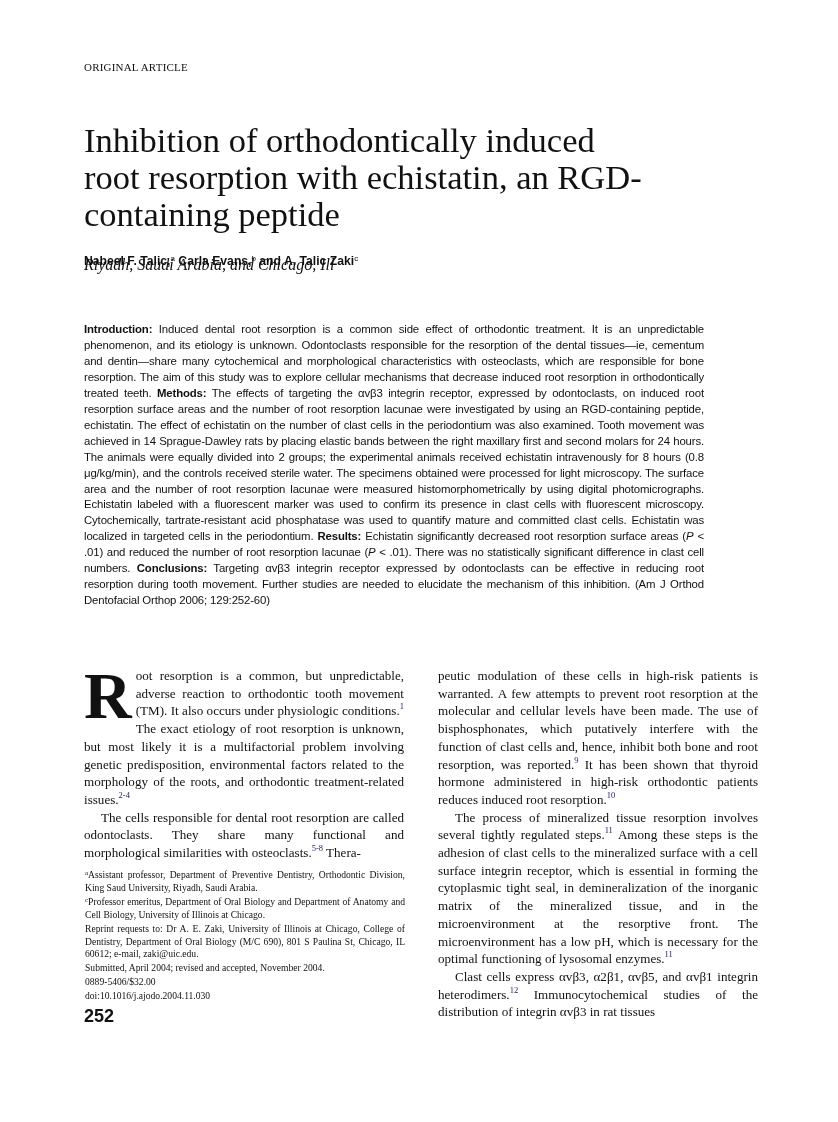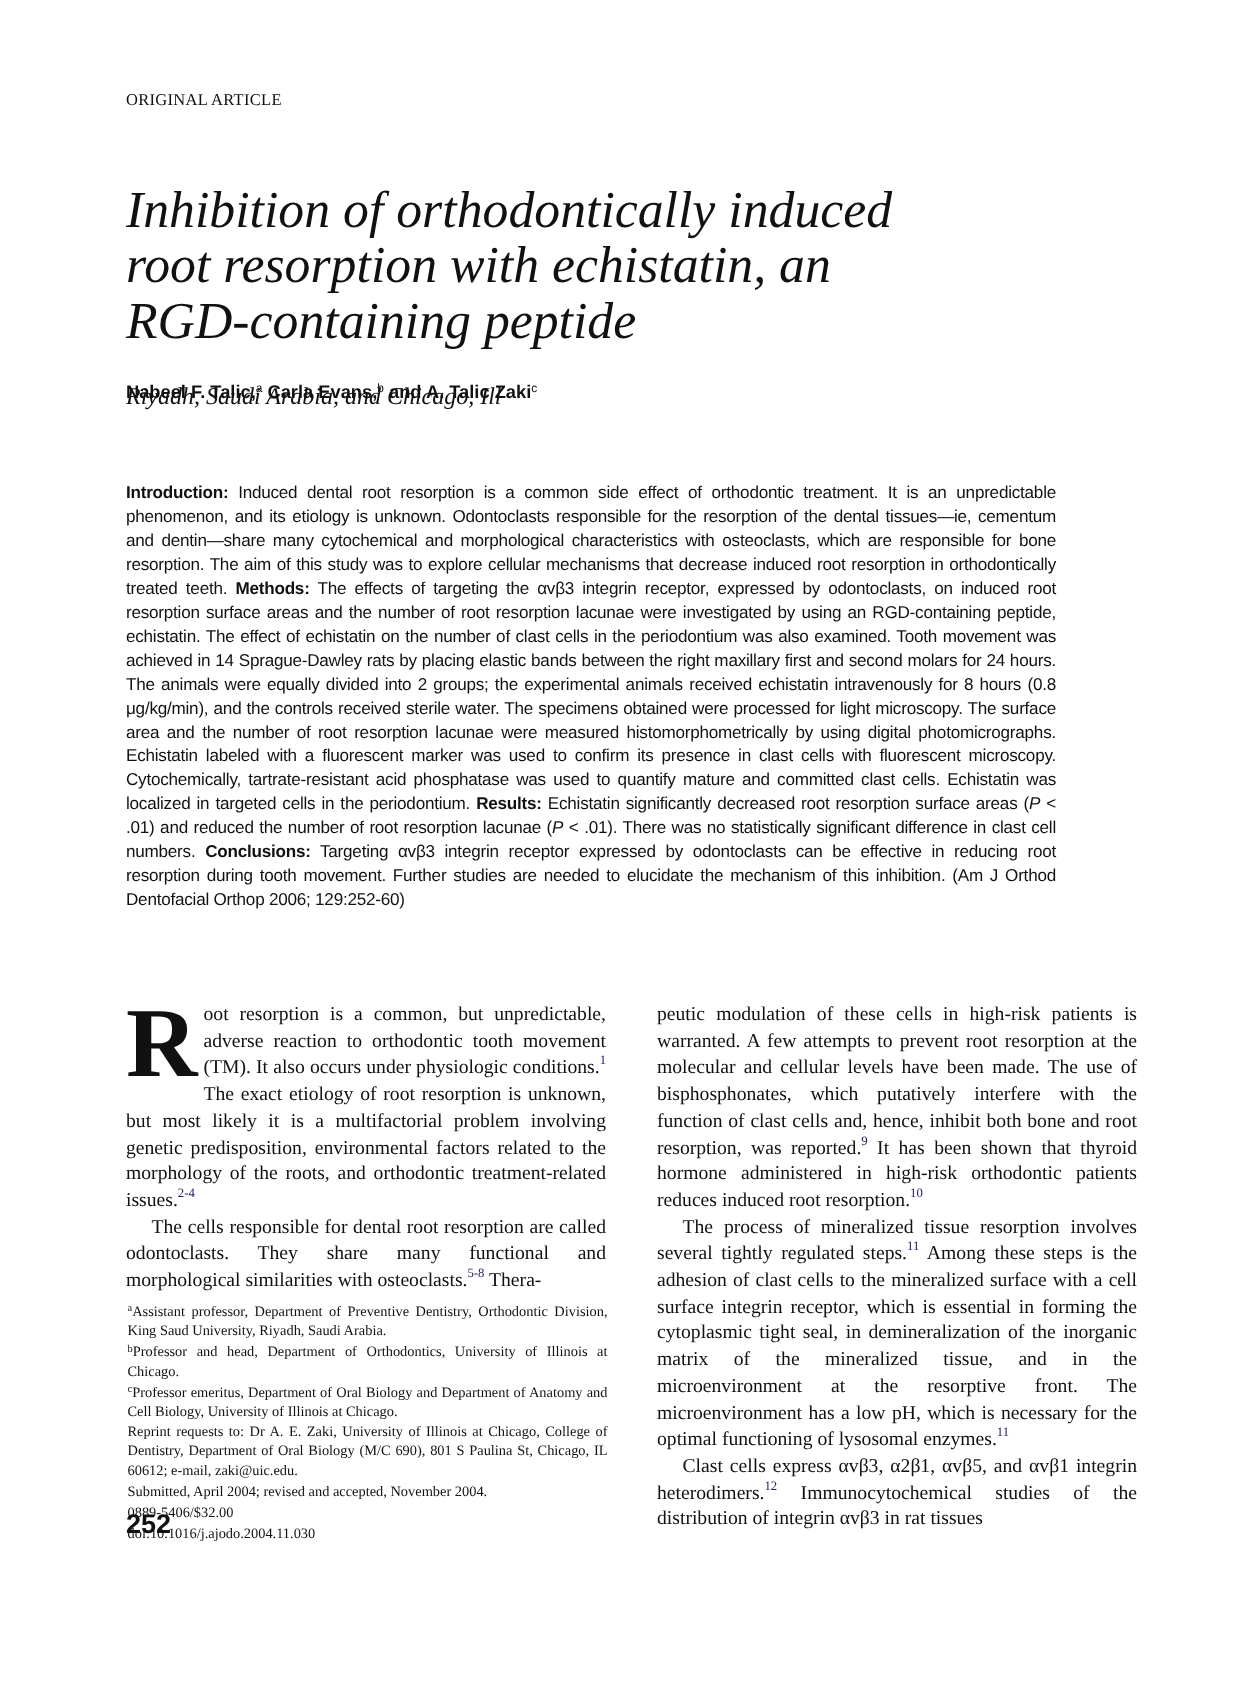--- a/index.html
+++ b/index.html
@@ -1,21 +1,21 @@
 <!DOCTYPE html>
 <html><head>
 <meta charset="utf-8">
 <style>
   html, body { margin: 0; padding: 0; background: #ffffff; }
   body { width: 838px; height: 1122px; position: relative; overflow: hidden; color: #111; }
   .serif { font-family: "Liberation Serif", "DejaVu Serif", serif; }
   .sans { font-family: "Liberation Sans", "DejaVu Sans", sans-serif; }
 
   .section-label { position: absolute; left: 84px; top: 61px; font-size: 11px; letter-spacing: 0.2px; }
-  .title { position: absolute; left: 84px; top: 122px; width: 560px; font-size: 34.5px; line-height: 37px; font-weight: normal; margin: 0; font-style: italic; }
+  .title { position: absolute; left: 84px; top: 122px; width: 560px; font-size: 34.5px; line-height: 37px; font-weight: normal; margin: 0; }
   .authors { position: absolute; left: 84px; top: 254px; font-size: 12.2px; font-weight: bold; }
   .authors sup { font-size: 8px; font-weight: normal; vertical-align: 4px; }
   .location { position: absolute; left: 84px; top: 256px; font-size: 16px; font-style: italic; }
 
   .abstract { position: absolute; left: 84px; top: 302px; width: 620px; font-size: 11.4px; line-height: 15.95px; text-align: justify; letter-spacing: -0.15px; margin-top: 20px; }
   .abstract b { font-weight: bold; }
   .abstract i { font-style: italic; }
 
   .col { position: absolute; width: 320px; font-size: 13.1px; line-height: 17.7px; text-align: justify; }
   .col-left { left: 84px; top: 667px; }
@@ -48,21 +48,20 @@
 
 <div class="abstract sans"><b>Introduction:</b><span> Induced dental root resorption is a common side effect of orthodontic treatment. It is an unpredictable phenomenon, and its etiology is unknown. Odontoclasts responsible for the resorption of the dental tissues—ie, cementum and dentin—share many cytochemical and morphological characteristics with osteoclasts, which are responsible for bone resorption. The aim of this study was to explore cellular mechanisms that decrease induced root resorption in orthodontically treated teeth. </span><b>Methods:</b><span> The effects of targeting the αvβ3 integrin receptor, expressed by odontoclasts, on induced root resorption surface areas and the number of root resorption lacunae were investigated by using an RGD-containing peptide, echistatin. The effect of echistatin on the number of clast cells in the periodontium was also examined. Tooth movement was achieved in 14 Sprague-Dawley rats by placing elastic bands between the right maxillary first and second molars for 24 hours. The animals were equally divided into 2 groups; the experimental animals received echistatin intravenously for 8 hours (0.8 μg/kg/min), and the controls received sterile water. The specimens obtained were processed for light microscopy. The surface area and the number of root resorption lacunae were measured histomorphometrically by using digital photomicrographs. Echistatin labeled with a fluorescent marker was used to confirm its presence in clast cells with fluorescent microscopy. Cytochemically, tartrate-resistant acid phosphatase was used to quantify mature and committed clast cells. Echistatin was localized in targeted cells in the periodontium. </span><b>Results:</b><span> Echistatin significantly decreased root resorption surface areas (</span><i>P</i><span> &lt; .01) and reduced the number of root resorption lacunae (</span><i>P</i><span> &lt; .01). There was no statistically significant difference in clast cell numbers. </span><b>Conclusions:</b><span> Targeting αvβ3 integrin receptor expressed by odontoclasts can be effective in reducing root resorption during tooth movement. Further studies are needed to elucidate the mechanism of this inhibition. (Am J Orthod Dentofacial Orthop 2006; 129:252-60)</span></div>
 
 <div class="col col-left serif">
   <p><span class="dropcap">R</span><span>oot resorption is a common, but unpredictable, adverse reaction to orthodontic tooth movement (TM). It also occurs under physiologic conditions.</span><sup class="cite">1</sup><span> The exact etiology of root resorption is unknown, but most likely it is a multifactorial problem involving genetic predisposition, environmental factors related to the morphology of the roots, and orthodontic treatment-related issues.</span><sup class="cite">2-4</sup></p>
   <p class="indent"><span>The cells responsible for dental root resorption are called odontoclasts. They share many functional and morphological similarities with osteoclasts.</span><sup class="cite">5-8</sup><span> Thera-</span></p>
 </div>
 
 <div class="footnotes serif">
   <p><sup class="fmark">a</sup><span>Assistant professor, Department of Preventive Dentistry, Orthodontic Division, King Saud University, Riyadh, Saudi Arabia.</span></p>
-  <p><sup class="fmark">b</sup><span>Professor and head, Department of Orthodontics, University of Illinois at Chicago.</span></p>
   <p><sup class="fmark">c</sup><span>Professor emeritus, Department of Oral Biology and Department of Anatomy and Cell Biology, University of Illinois at Chicago.</span></p>
   <p>Reprint requests to: Dr A. E. Zaki, University of Illinois at Chicago, College of Dentistry, Department of Oral Biology (M/C 690), 801 S Paulina St, Chicago, IL 60612; e-mail, zaki@uic.edu.</p>
   <p>Submitted, April 2004; revised and accepted, November 2004.</p>
   <p>0889-5406/$32.00</p>
   <p>doi:10.1016/j.ajodo.2004.11.030</p>
 </div>
 
 <div class="col col-right serif">
   <p><span>peutic modulation of these cells in high-risk patients is warranted. A few attempts to prevent root resorption at the molecular and cellular levels have been made. The use of bisphosphonates, which putatively interfere with the function of clast cells and, hence, inhibit both bone and root resorption, was reported.</span><sup class="cite">9</sup><span> It has been shown that thyroid hormone administered in high-risk orthodontic patients reduces induced root resorption.</span><sup class="cite">10</sup></p>
   <p class="indent"><span>The process of mineralized tissue resorption involves several tightly regulated steps.</span><sup class="cite">11</sup><span> Among these steps is the adhesion of clast cells to the mineralized surface with a cell surface integrin receptor, which is essential in forming the cytoplasmic tight seal, in demineralization of the inorganic matrix of the mineralized tissue, and in the microenvironment at the resorptive front. The microenvironment has a low pH, which is necessary for the optimal functioning of lysosomal enzymes.</span><sup class="cite">11</sup></p>

